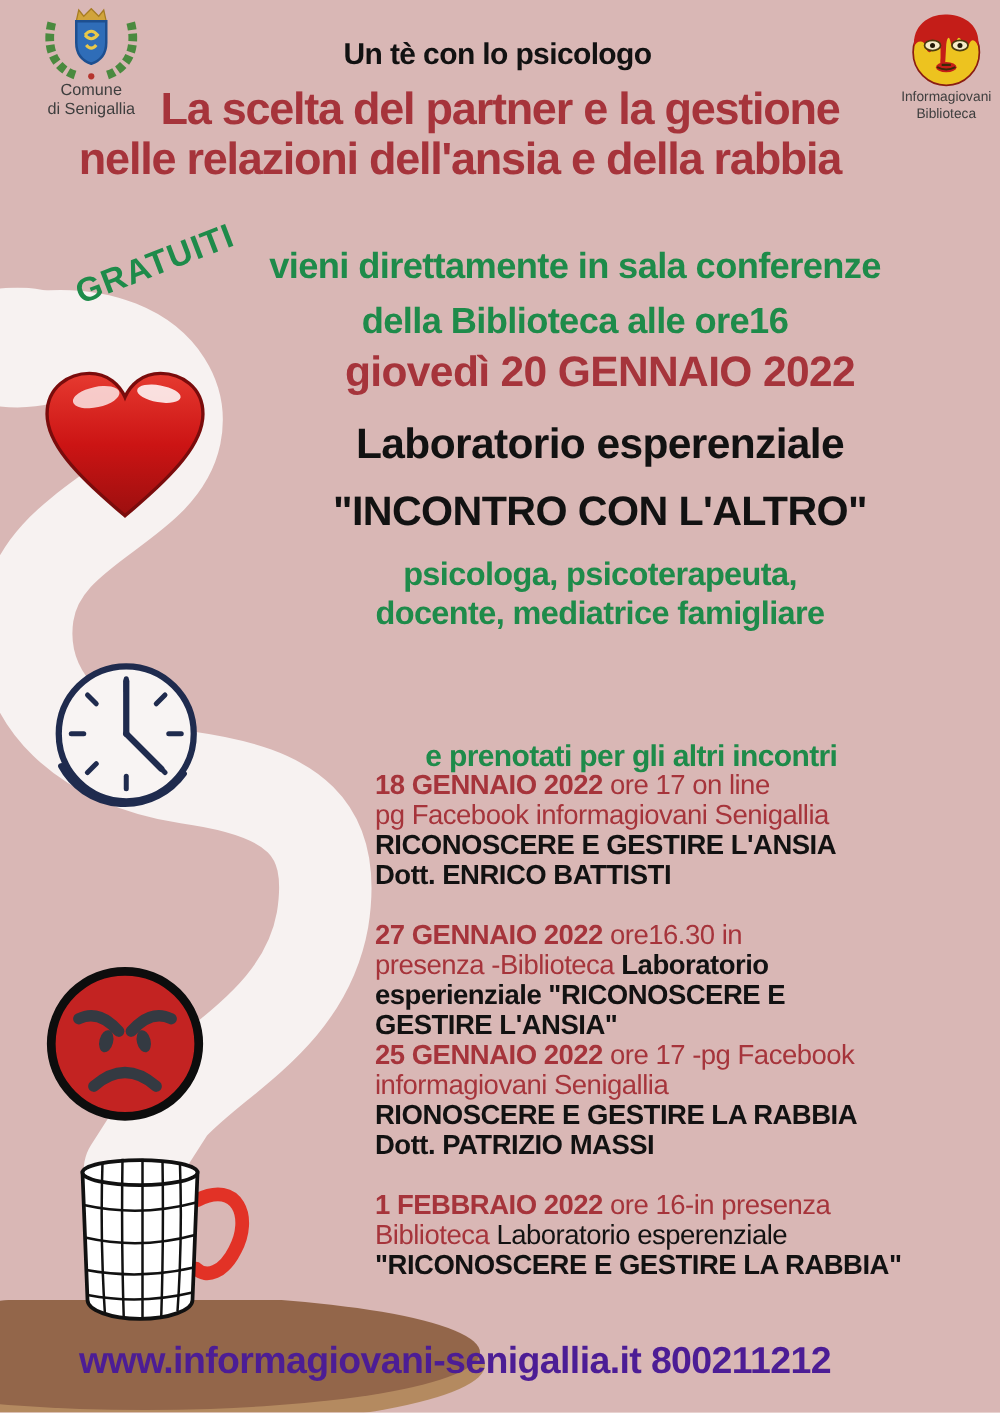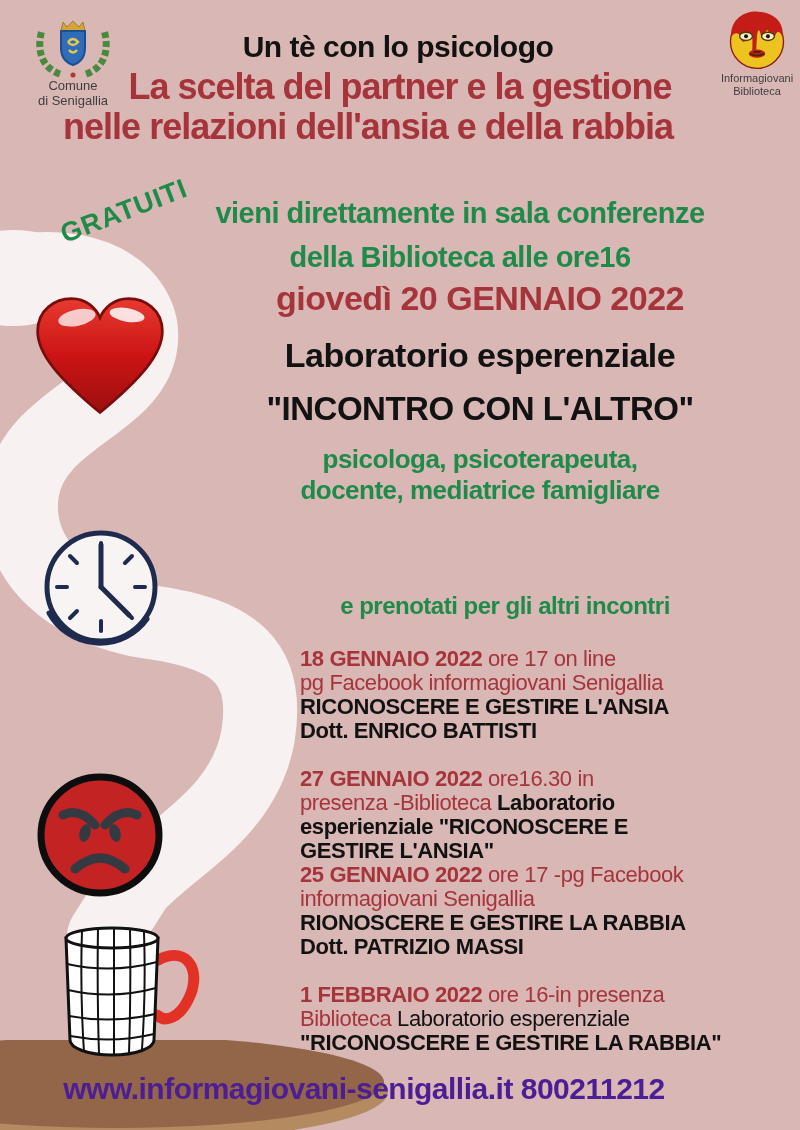--- a/index.html
+++ b/index.html
@@ -5,38 +5,38 @@
   html,body{margin:0;padding:0;}
   body{font-family:"Liberation Sans","DejaVu Sans",sans-serif;}
   #poster{position:relative;width:800px;height:1130px;overflow:hidden;background:var(--bg,#d9b7b5);}
   .abs{position:absolute;}
   .ctr{text-align:center;}
   .red{color:var(--red,#a6343b);}
   .green{color:var(--green,#1e8b4a);}
   .ink{color:var(--ink,#121212);}
 
   
-  #kicker{left:0;top:30px;width:796px;font-size:30px;font-weight:bold;letter-spacing:-0.5px;}
+  #kicker{left:0;top:30px;width:796px;font-size:24px;font-weight:bold;letter-spacing:-0.5px;}
   #title1{left:0;top:66px;width:800px;font-size:36px;font-weight:bold;letter-spacing:-1px;}
   #title2{left:0;top:106px;width:736px;font-size:36px;font-weight:bold;letter-spacing:-1px;}
   .logo-cap{font-size:13px;color:#3e3e3e;line-height:15px;}
 
   
   #free-badge{left:44px;top:196px;width:160px;font-size:27px;font-weight:bold;letter-spacing:1px;
               transform:rotate(-21deg);transform-origin:center;}
   #intro1{left:130px;top:197px;width:660px;font-size:29px;font-weight:bold;letter-spacing:-0.5px;}
   #intro2{left:130px;top:241px;width:660px;font-size:29px;font-weight:bold;letter-spacing:-0.5px;}
   #date-line{left:160px;top:279px;width:640px;font-size:34px;font-weight:bold;letter-spacing:-0.5px;text-align:center;}
   #lab1{left:160px;top:336px;width:640px;font-size:34px;font-weight:bold;letter-spacing:-0.5px;}
   #lab2{left:160px;top:390px;width:640px;font-size:33px;font-weight:bold;letter-spacing:-0.5px;}
   #speaker{left:160px;top:444px;width:640px;font-size:26px;font-weight:bold;line-height:31px;letter-spacing:-0.5px;}
 
   
   #events-heading{left:175px;top:592px;width:660px;font-size:24px;font-weight:bold;letter-spacing:-0.5px;}
-  #events-list{left:300px;top:647px;width:498px;}
+  #events-list{left:300px;top:616px;width:498px;}
   .event{margin-bottom:24px;}
   .event:nth-child(2){margin-bottom:0px;}
   .evline{font-size:22px;line-height:24px;letter-spacing:-0.4px;white-space:nowrap;}
   .evline .rb{color:var(--red,#a6343b);font-weight:bold;}
   .evline .r{color:var(--red,#a6343b);}
   .evline .bb{color:var(--ink,#121212);font-weight:bold;}
   .evline .bw{color:var(--ink,#121212);}
 
   
   #website{left:0;top:1072px;width:728px;font-size:30px;font-weight:bold;letter-spacing:-0.5px;color:#4c1d95;}
@@ -102,21 +102,21 @@
     <ellipse cx="65" cy="62" rx="59" ry="58" fill="#c32322" stroke="#0d0d0d" stroke-width="7"></ellipse>
     <g stroke="#343a42" stroke-width="9" stroke-linecap="round" fill="none">
       <path d="M28,42 Q44,34 60,52"></path>
       <path d="M102,42 Q86,34 70,52"></path>
       <path d="M40,96 Q65,74 90,96"></path>
     </g>
     <ellipse cx="50" cy="60" rx="5.5" ry="9" fill="#343a42" transform="rotate(14 50 60)"></ellipse>
     <ellipse cx="80" cy="60" rx="5.5" ry="9" fill="#343a42" transform="rotate(-14 80 60)"></ellipse>
   </svg>
 
-  <div class="abs" style="left:18px;top:20px;width:110px;">
+  <div class="abs" style="left:18px;top:6px;width:110px;">
     <svg style="display:block;margin:0 auto;" width="90" height="58" viewBox="0 0 90 58">
       <path d="M32,54 C14,48 8,30 14,10" fill="none" stroke="#4a8a3f" stroke-width="7" stroke-dasharray="6 3"></path>
       <path d="M58,54 C76,48 82,30 76,10" fill="none" stroke="#4a8a3f" stroke-width="7" stroke-dasharray="6 3"></path>
       <polygon points="33,11 35,2 39,7 45,1 51,7 55,2 57,11" fill="#d1a43c" stroke="#a77c22" stroke-width="1"></polygon>
       <path d="M33,11 h24 v17 q0,13 -12,17 q-12,-4 -12,-17 Z" fill="#2f6db8" stroke="#1d4f90" stroke-width="2"></path>
       <path d="M40,22 q5,-6 10,0 q-5,6 -10,0 M41,30 q4,5 8,0" fill="none" stroke="#e8c84a" stroke-width="2.5"></path>
       <circle cx="45" cy="55" r="2.5" fill="#b5342e"></circle>
     </svg>
     <div class="ctr logo-cap">
       <div>Comune</div>

